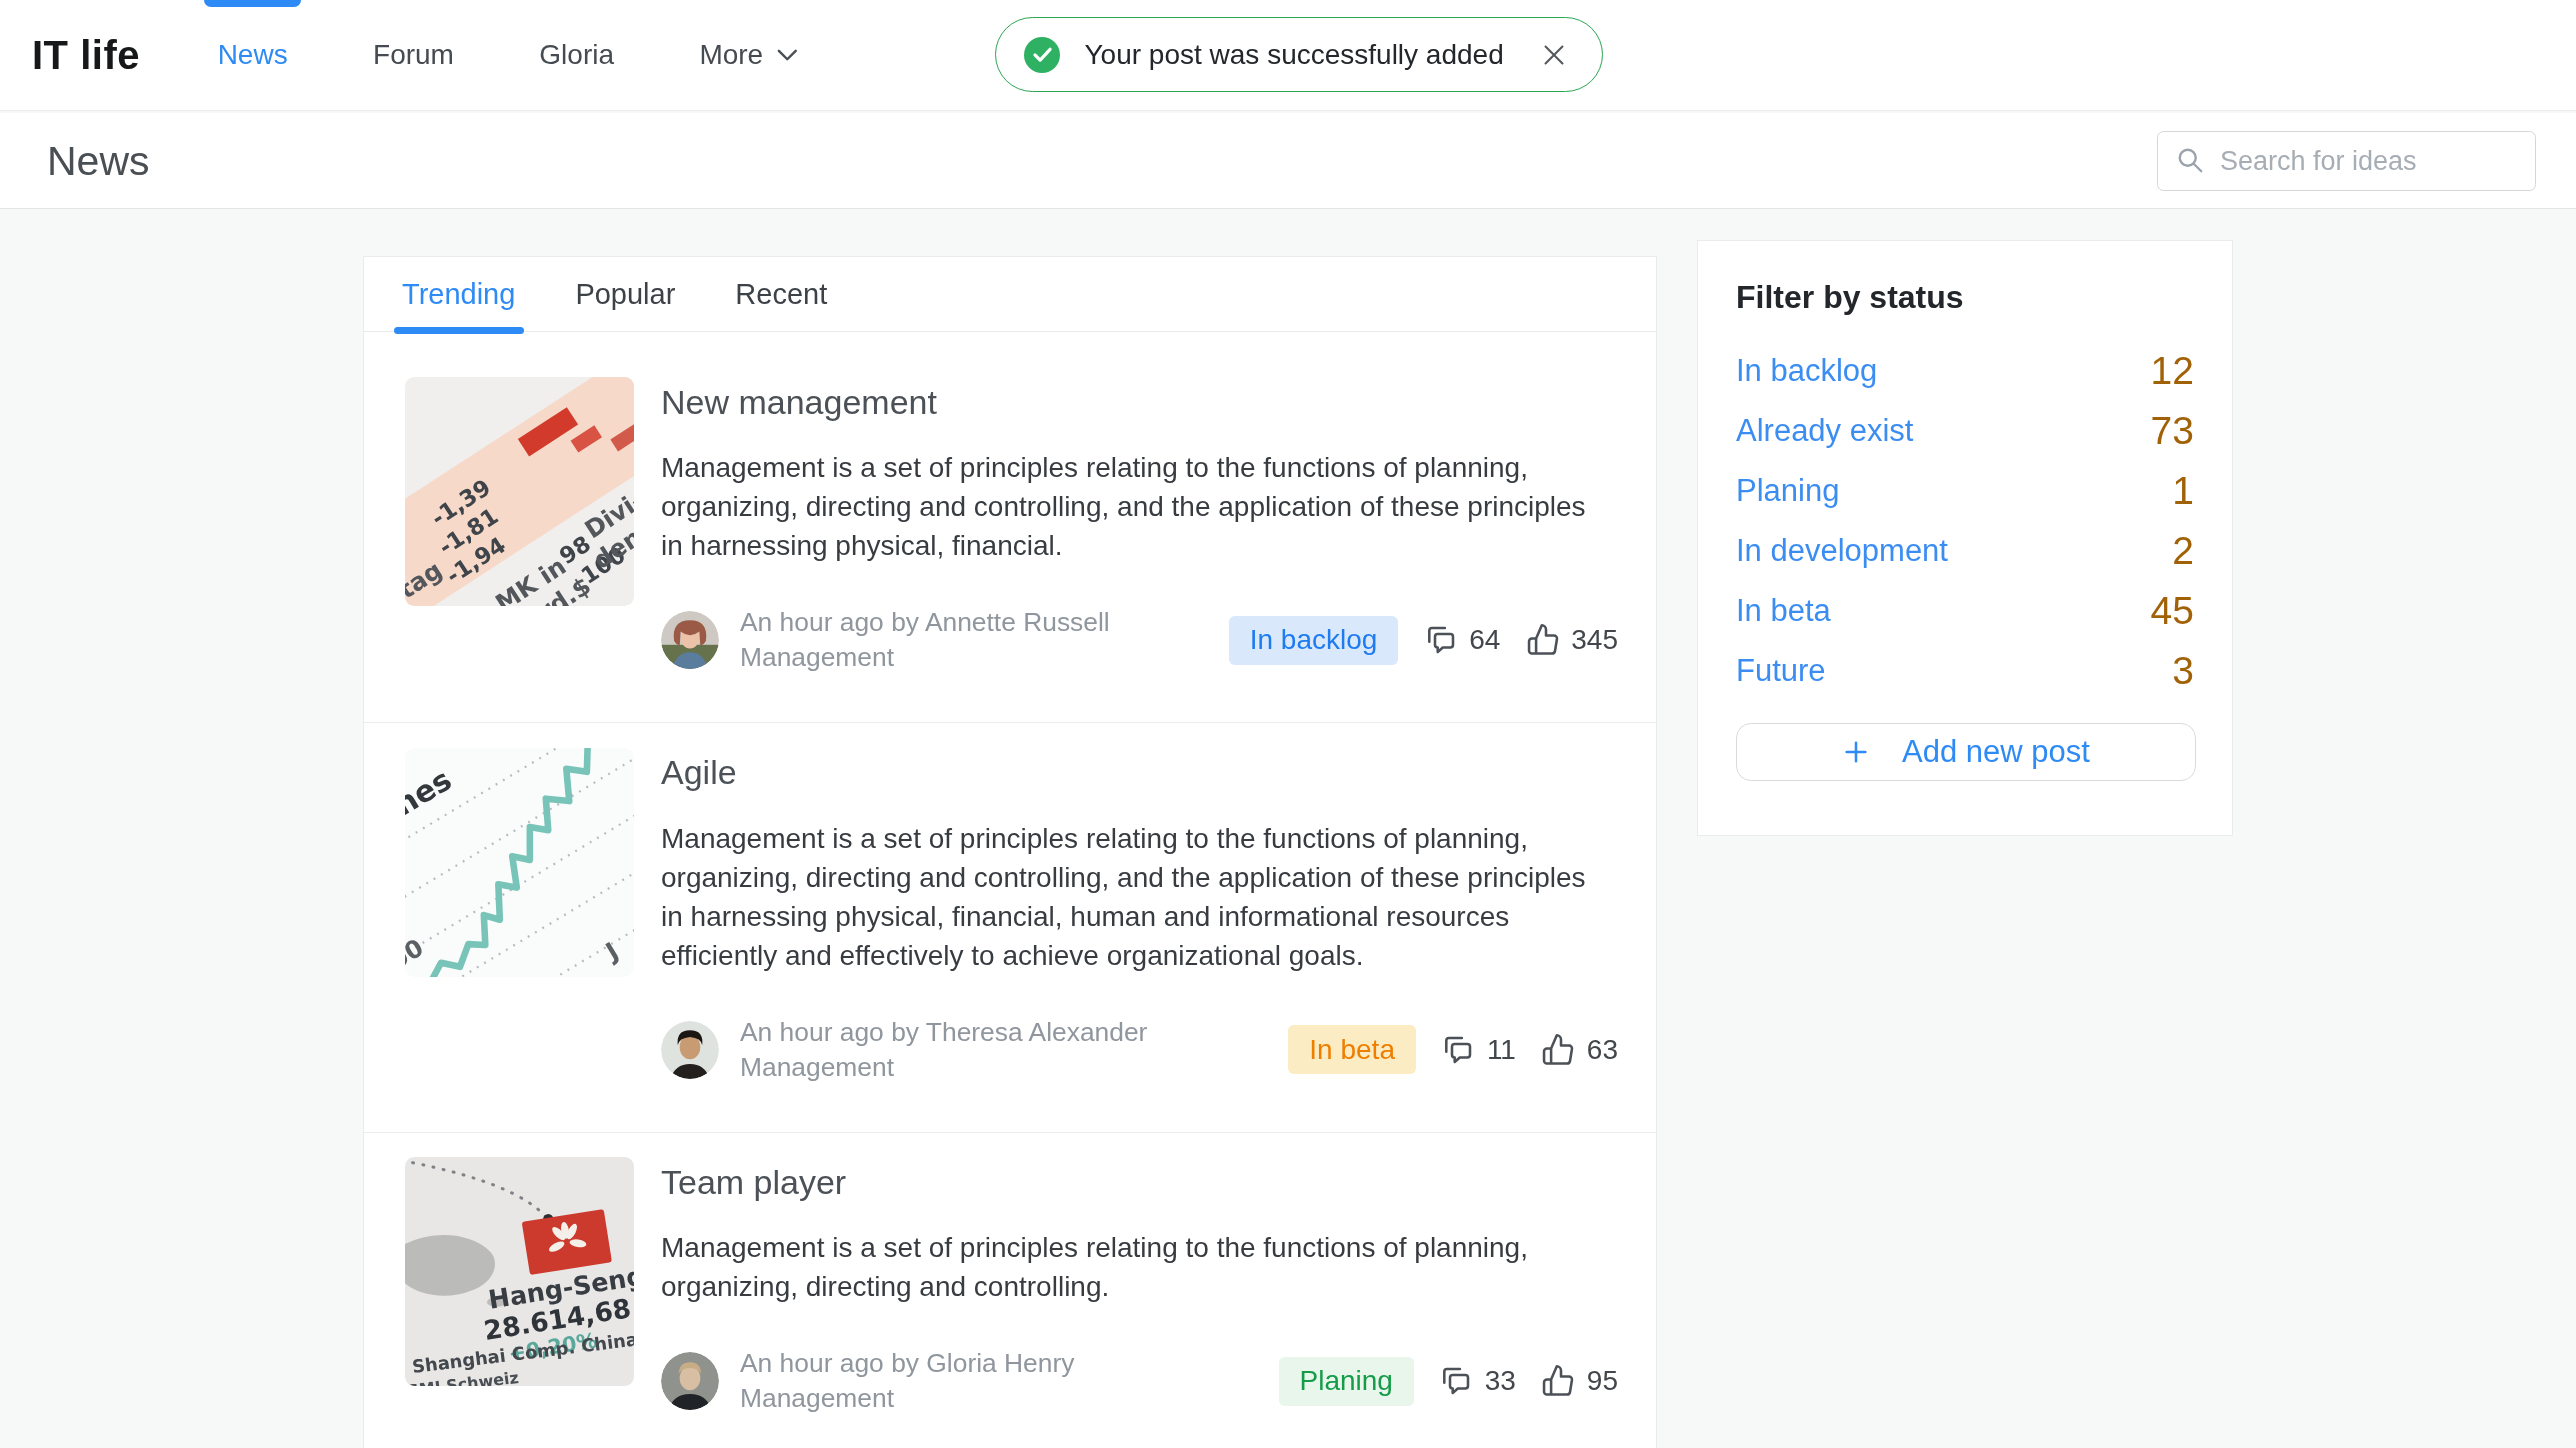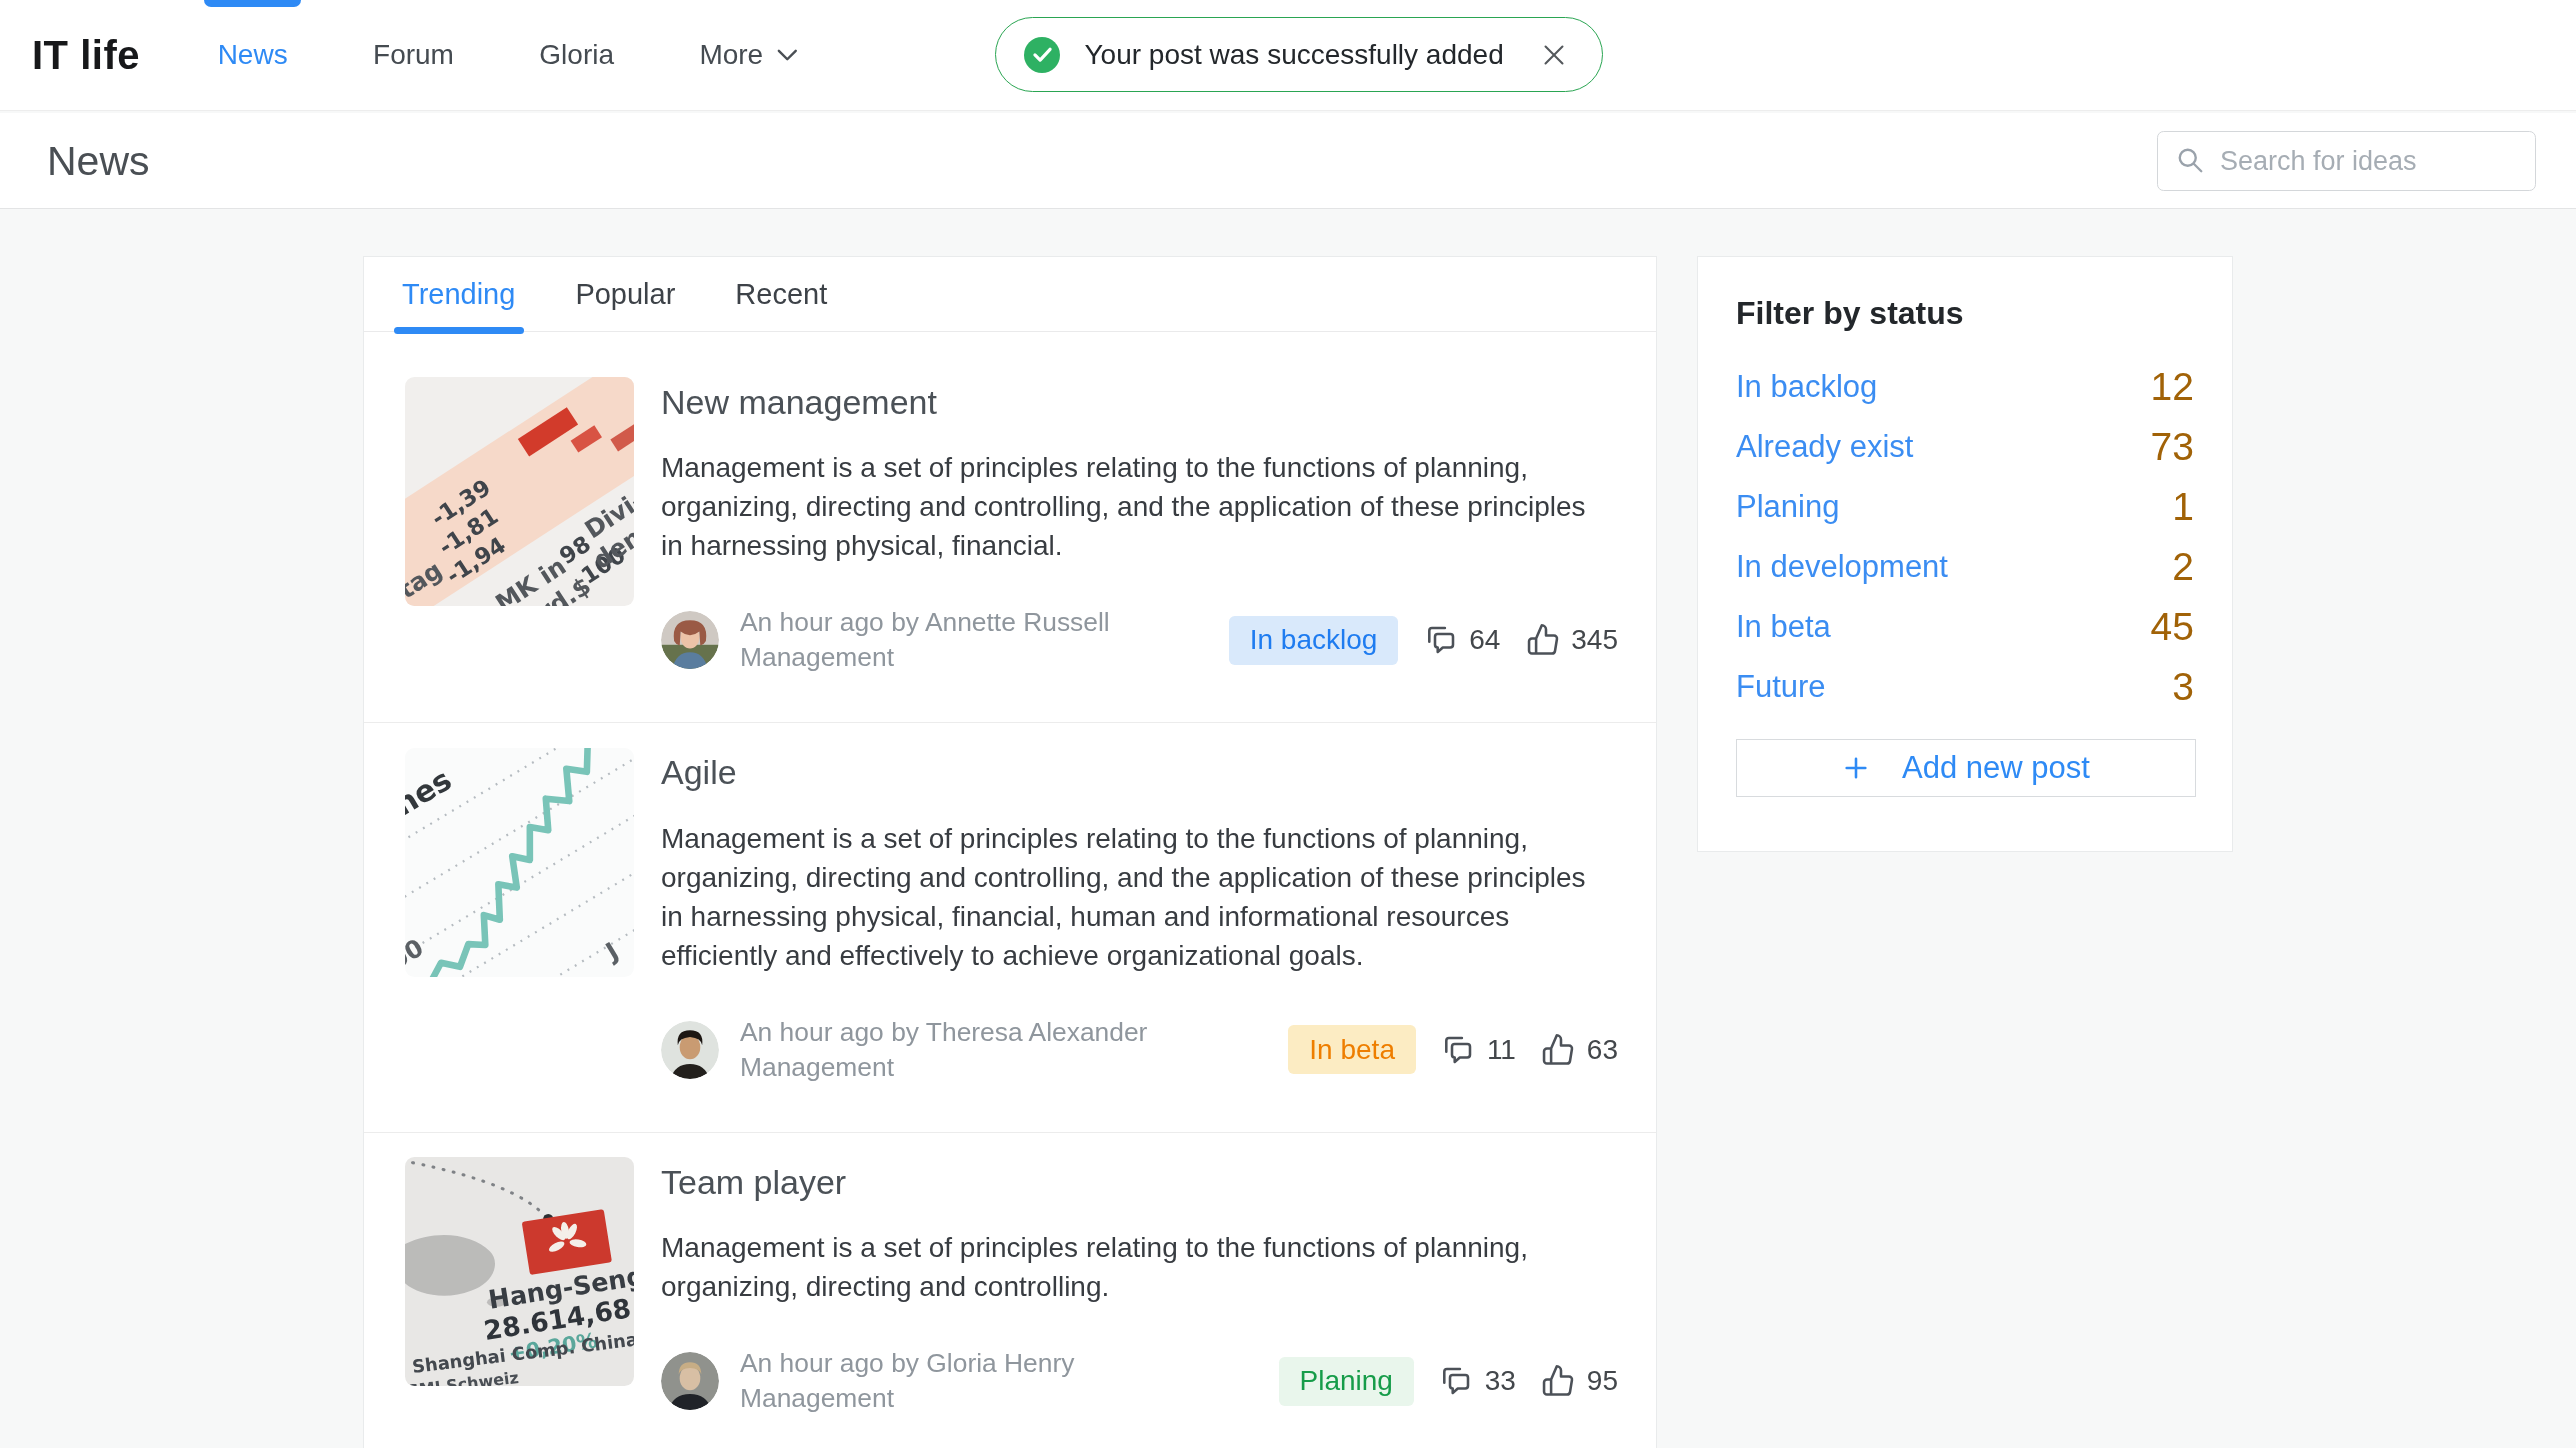--- a/index.html
+++ b/index.html
@@ -60,28 +60,28 @@
   .meta-row { display:flex; align-items:center; margin-top:40px; }
   .author-avatar { width:58px; height:58px; border-radius:50%; overflow:hidden; flex-shrink:0; }
   .meta-text { margin-left:21px; font-size:26.4px; line-height:35px; color:#8f969d; }
   .right-group { margin-left:auto; display:flex; align-items:center; gap:24.5px; }
   .badge { font-size:28px; padding:8.5px 21px; border-radius:5.7px; cursor:pointer; white-space:nowrap; }
   .badge--backlog { background:#d9e9fb; color:#1f7cf0; }
   .badge--beta { background:#fcecc3; color:#ee7e00; }
   .badge--planing { background:#e9f6ec; color:#169c49; }
   .stat { display:flex; align-items:center; gap:10.4px; font-size:28px; color:#43474b; cursor:pointer; }
   
-  .sidebar { position:absolute; left:1697px; top:256px; width:536px; height:596px;
+  .sidebar { position:absolute; left:1697px; top:240px; width:536px; height:596px;
     background:#fff; border:0.9px solid #e9ebec; padding:38px 38px 0 38px; }
   .sidebar-title { font-size:32px; font-weight:700; color:#23272b; }
   .filter-list { margin-top:24.5px; }
   .filter-row { display:flex; justify-content:space-between; align-items:center; height:60px; }
   .filter-link { font-size:31px; color:#3b8df2; cursor:pointer; }
   .filter-count { font-size:39px; color:#a16207; }
-  .add-btn { margin-top:22.6px; height:58px; width:460px; border:1.9px solid #d8dbde; border-radius:0;
+  .add-btn { margin-top:22.6px; height:58px; width:460px; border:1.9px solid #d8dbde; border-radius:15px;
     background:#fff; display:flex; align-items:center; justify-content:center; gap:32px;
     font-size:31px; color:#2e8af5; cursor:pointer; font-family:inherit; }
   
   .ph-t { font-family:"DejaVu Sans",sans-serif; font-weight:700; }
 </style>
 </head>
 <body>
 
 <header class="topbar">
   <div class="logo">IT life</div>

